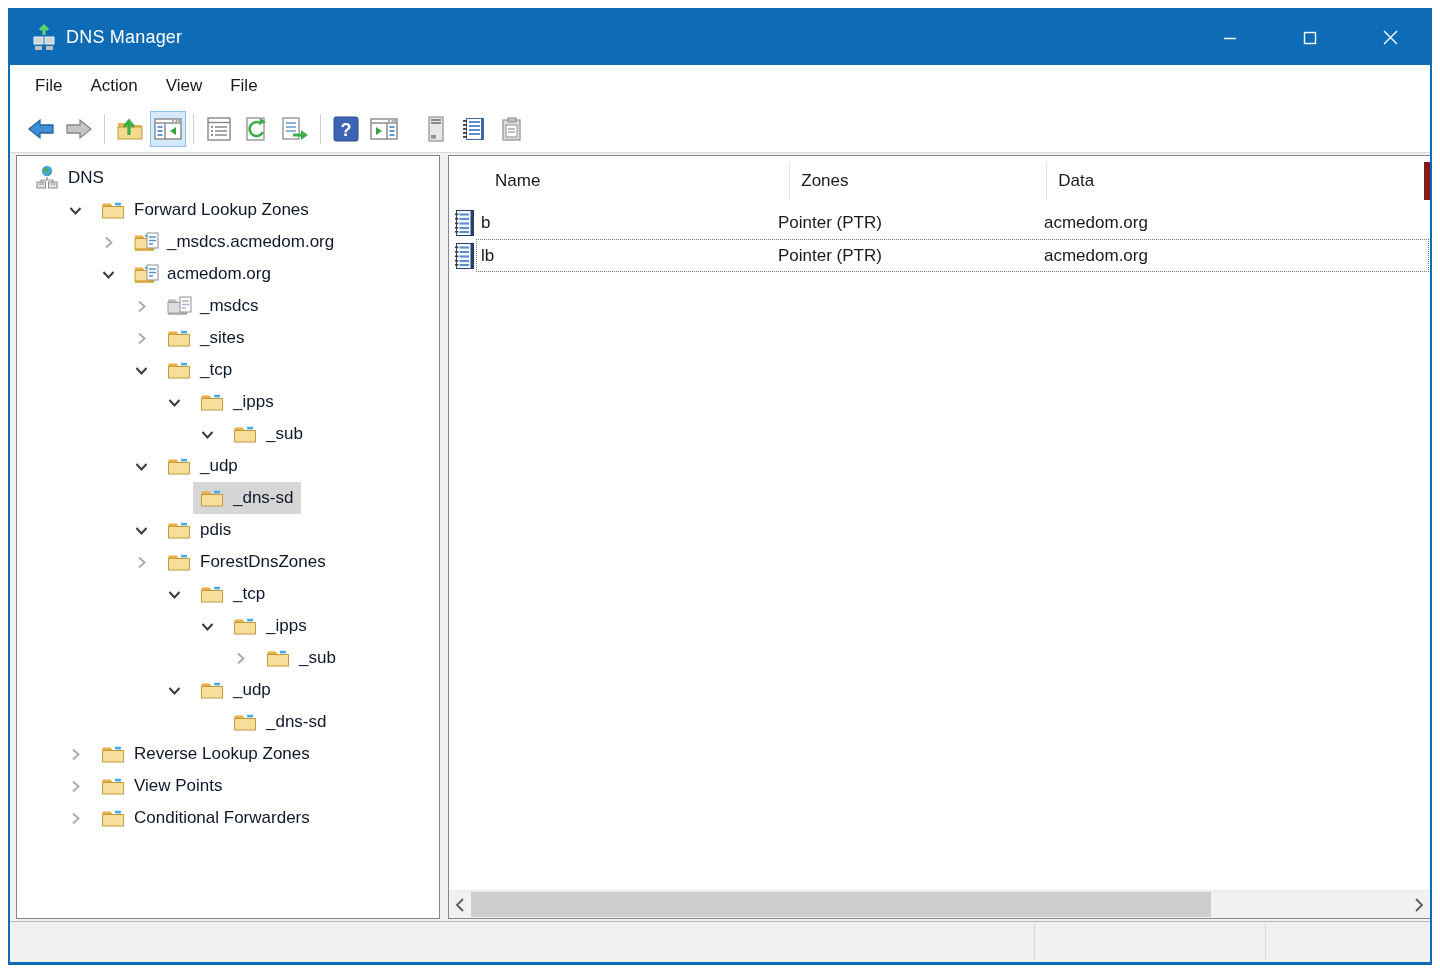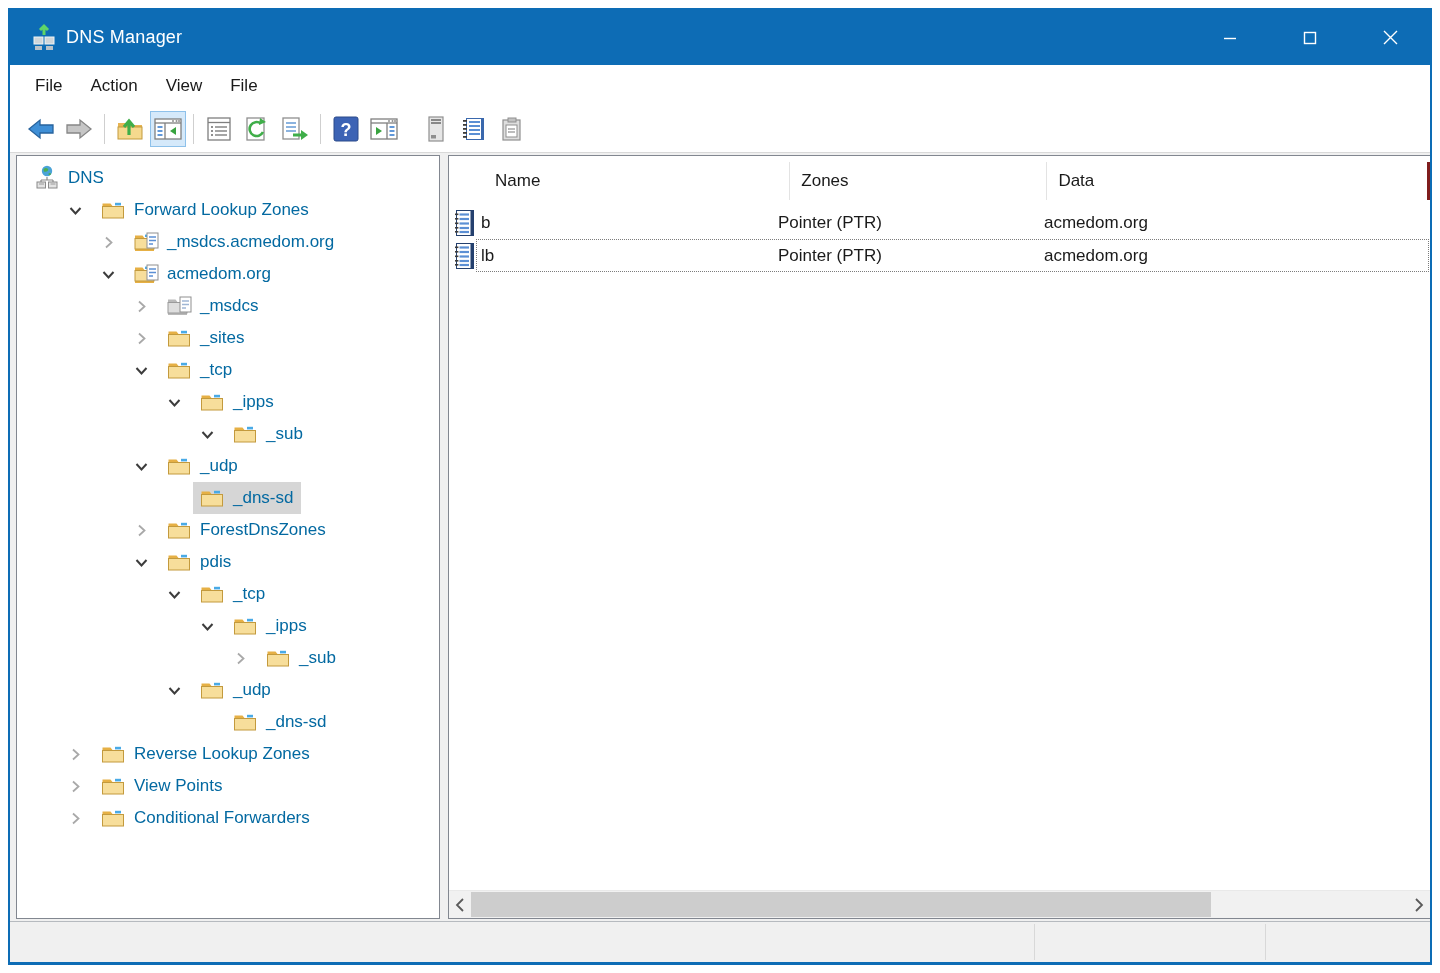--- a/index.html
+++ b/index.html
@@ -31,36 +31,36 @@
 
   
   .main { flex:1 1 auto; display:flex; padding:2px 0 2px 6px; min-height:0; }
   .tree-panel { width:424px; background:#fff; border:1px solid #828790; overflow:hidden;
                 padding-top:6px; flex:0 0 auto; }
   .splitter { width:8px; flex:0 0 auto; }
   .list-panel { flex:1 1 auto; background:#fff; border:1px solid #828790; border-right:none;
                 display:flex; flex-direction:column; min-width:0; }
 
   
-  .tree-row { display:flex; align-items:flex-start; height:32px; font-size:17px; color:#0369a1;
+  .tree-row { display:flex; align-items:flex-start; height:32px; font-size:17px; color:#0f172a;
               padding-left:17px; white-space:nowrap; }
   .indent { flex:0 0 auto; height:1px; }
   .expander { width:33px; height:32px; display:flex; align-items:center; flex:0 0 auto; }
   .node-content { display:flex; align-items:center; padding:3px 7px 3px 6px; margin-left:-6px; border:1px solid transparent; }
   .tree-row.selected .node-content { background:#d6d6d6; }
   .node-icon { width:26px; height:24px; display:flex; align-items:center; margin-right:7px; flex:0 0 auto; }
   .node-label { line-height:24px; }
 
   
   .list-header { height:50px; display:flex; align-items:center; font-size:17px; color:#1a1a1a;
                  flex:0 0 auto; }
   .hd-cell { height:38px; display:flex; align-items:center; }
   .hd-name { width:318px; padding-left:12px; border-right:1px solid #e3e3e3;margin-left:34px; }
   .hd-type { width:266px; padding-left:11px; border-right:1px solid #e3e3e3; }
-  .hd-data { width:396px; padding-left:11px; border-right:3px solid #7f1d1d; }
+  .hd-data { width:396px; padding-left:11px; border-right:6px solid #7f1d1d; }
   .hd-fill { flex:1; }
   .list-body { flex:1 1 auto; overflow:hidden; }
   .list-row { display:flex; align-items:center; height:33px; font-size:17px; color:#1a1a1a; position:relative; }
   .lr-icon { width:32px; padding-left:5px; display:flex; align-items:center; flex:0 0 auto; }
   .lr-name { width:286px; }
   .lr-type { width:266px; padding-left:11px; }
   .lr-data { flex:1; padding-left:11px; }
   .list-row.focused::after { content:""; position:absolute; left:27px; right:1px; top:0px; bottom:0px;
                              border:1px dotted #7c7c7c; pointer-events:none; }
 
@@ -468,50 +468,50 @@
                   <rect x="1.5" y="6.5" width="21" height="11.5" fill="#f7de9b" stroke="#c39a3d" stroke-width="1"></rect>
                 </svg>
               </span>
               <span class="node-label">_dns-sd</span>
             </span>
           </div>
           <div class="tree-row">
             <span class="indent" style="width: 99px;"></span>
             <span class="expander">
               <svg width="17" height="17" viewBox="0 0 17 17">
+                <path d="M3.5 6 L8.5 11.5 L13.5 6" fill="none" stroke="#3c3c3c" stroke-width="2"></path>
+              </svg>
+            </span>
+            <span class="node-content">
+              <span class="node-icon">
+                <svg width="24" height="20" viewBox="0 0 24 20">
+                  <path d="M1.5 3.5 h8 l2 2.5 h11 v12 h-21 z" fill="#e6b045"></path>
+                  <rect x="14" y="2.8" width="6" height="2.6" fill="#49aae6"></rect>
+                  <rect x="1.5" y="6.5" width="21" height="11.5" fill="#f7de9b" stroke="#c39a3d" stroke-width="1"></rect>
+                </svg>
+              </span>
+              <span class="node-label">pdis</span>
+            </span>
+          </div>
+          <div class="tree-row">
+            <span class="indent" style="width: 99px;"></span>
+            <span class="expander">
+              <svg width="17" height="17" viewBox="0 0 17 17">
                 <path d="M6 3.5 L11.5 8.5 L6 13.5" fill="none" stroke="#a9a9a9" stroke-width="1.8"></path>
               </svg>
             </span>
             <span class="node-content">
               <span class="node-icon">
                 <svg width="24" height="20" viewBox="0 0 24 20">
                   <path d="M1.5 3.5 h8 l2 2.5 h11 v12 h-21 z" fill="#e6b045"></path>
                   <rect x="14" y="2.8" width="6" height="2.6" fill="#49aae6"></rect>
                   <rect x="1.5" y="6.5" width="21" height="11.5" fill="#f7de9b" stroke="#c39a3d" stroke-width="1"></rect>
                 </svg>
               </span>
               <span class="node-label">ForestDnsZones</span>
-            </span>
-          </div>
-          <div class="tree-row">
-            <span class="indent" style="width: 99px;"></span>
-            <span class="expander">
-              <svg width="17" height="17" viewBox="0 0 17 17">
-                <path d="M3.5 6 L8.5 11.5 L13.5 6" fill="none" stroke="#3c3c3c" stroke-width="2"></path>
-              </svg>
-            </span>
-            <span class="node-content">
-              <span class="node-icon">
-                <svg width="24" height="20" viewBox="0 0 24 20">
-                  <path d="M1.5 3.5 h8 l2 2.5 h11 v12 h-21 z" fill="#e6b045"></path>
-                  <rect x="14" y="2.8" width="6" height="2.6" fill="#49aae6"></rect>
-                  <rect x="1.5" y="6.5" width="21" height="11.5" fill="#f7de9b" stroke="#c39a3d" stroke-width="1"></rect>
-                </svg>
-              </span>
-              <span class="node-label">pdis</span>
             </span>
           </div>
           <div class="tree-row">
             <span class="indent" style="width: 132px;"></span>
             <span class="expander">
               <svg width="17" height="17" viewBox="0 0 17 17">
                 <path d="M3.5 6 L8.5 11.5 L13.5 6" fill="none" stroke="#3c3c3c" stroke-width="2"></path>
               </svg>
             </span>
             <span class="node-content">

